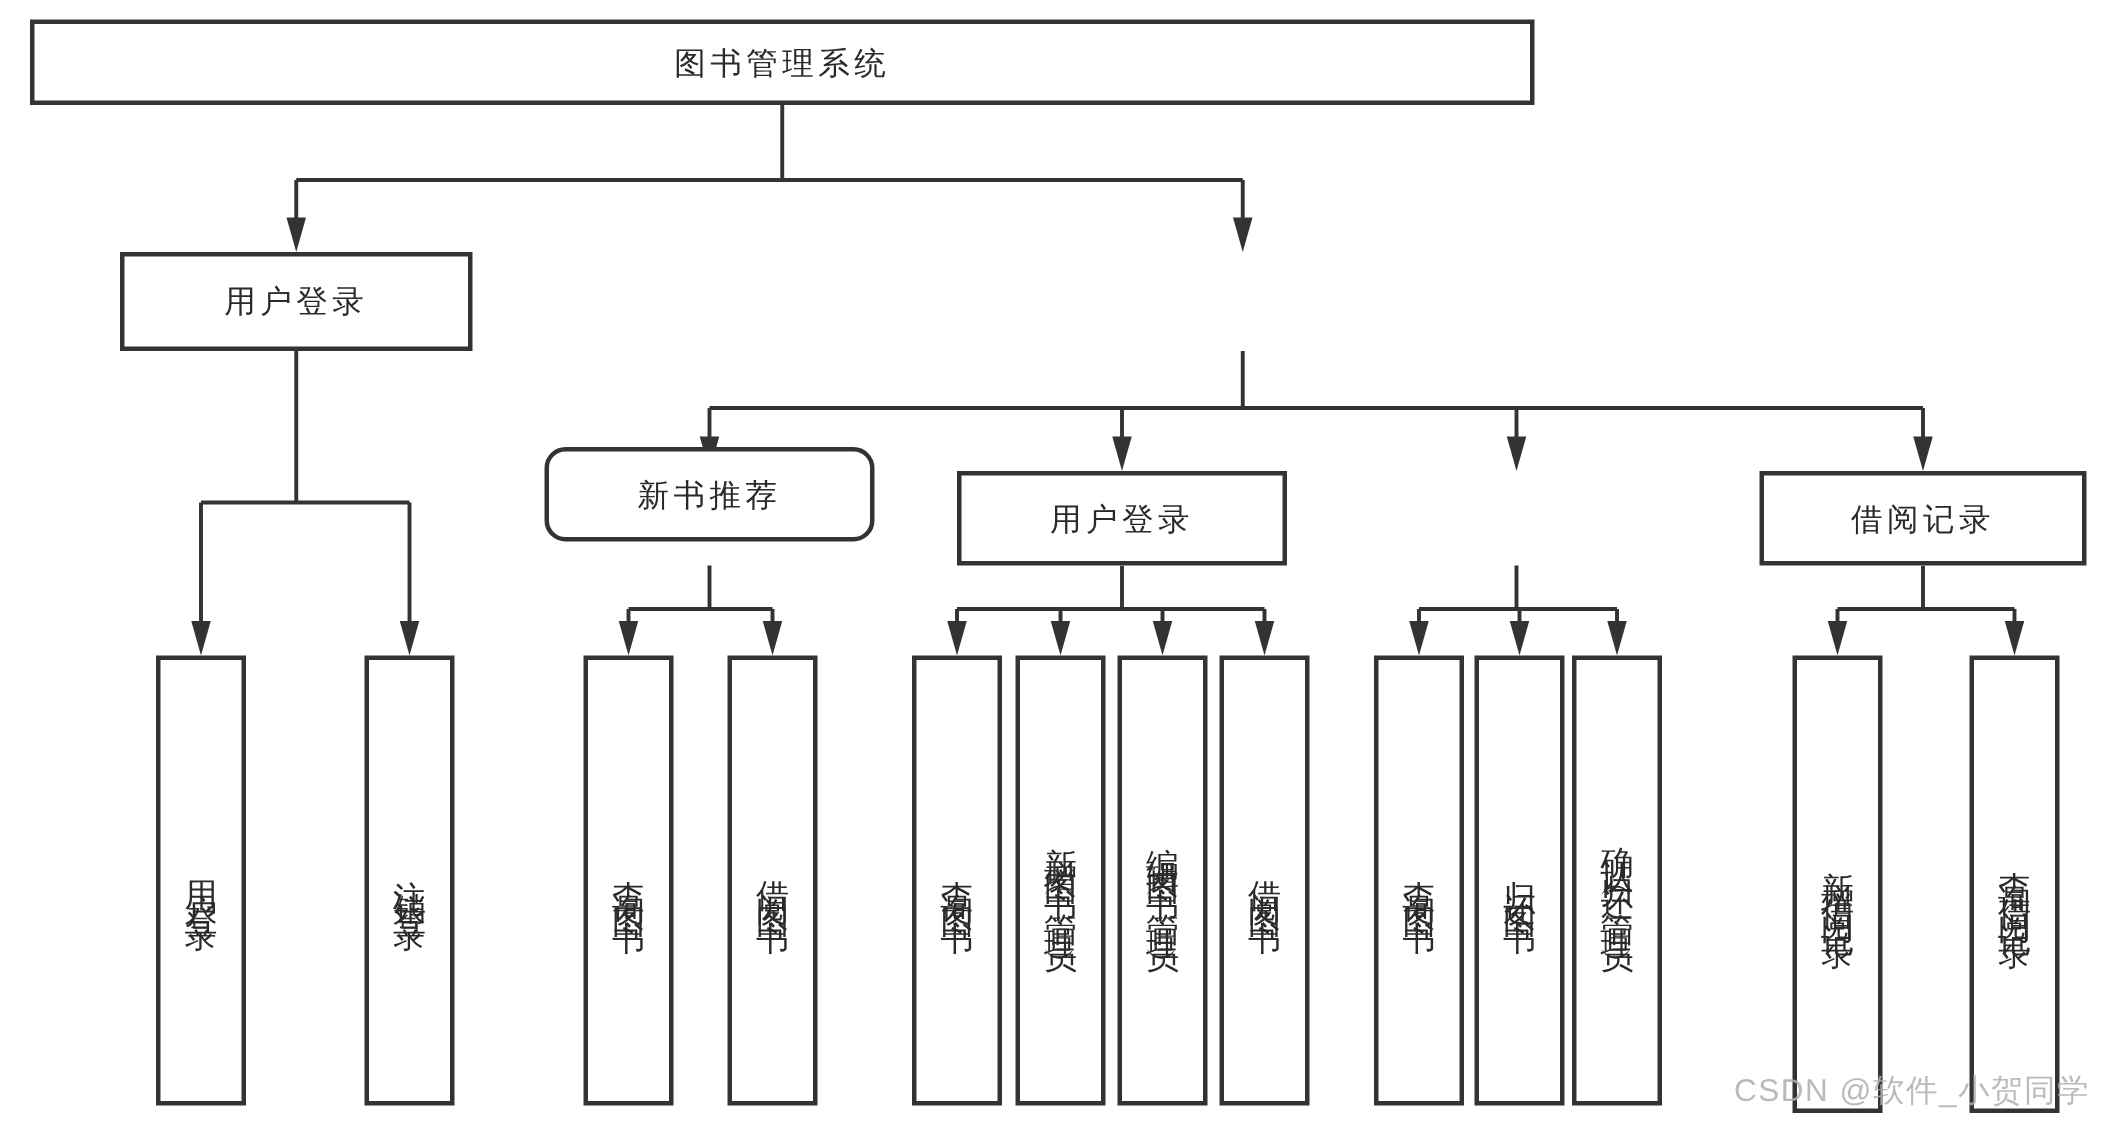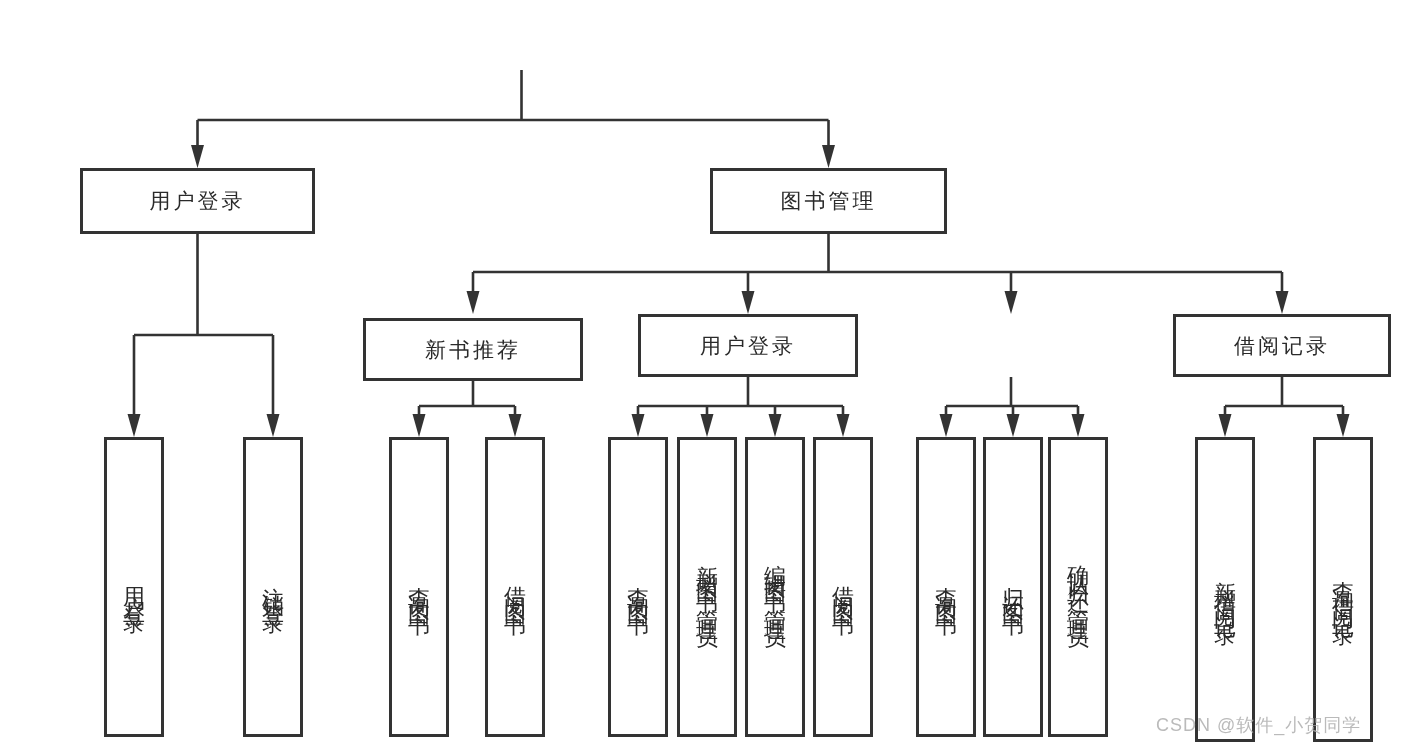--- a/index.html
+++ b/index.html
@@ -44,21 +44,21 @@
     writing-mode: vertical-rl;
     text-orientation: mixed;
     font-size: 22px;
     letter-spacing: 9px;
     line-height: 1;
   }
   .watermark {
     position: absolute;
     left: 1156px;
     top: 713px;
-    font-size: 18px;
+    font-size: 21px;
     letter-spacing: 1px;
     color: var(--watermark, #b0b0b0);
     opacity: 0.85;
     z-index: 5;
     white-space: nowrap;
   }
 </style>
 </head>
 <body>
 
@@ -82,25 +82,25 @@
       <polygon points="768.5,414 781.5,414 775,437"></polygon>
       <polygon points="836.5,414 849.5,414 843,437"></polygon>
       <polygon points="939.5,414 952.5,414 946,437"></polygon>
       <polygon points="1006.5,414 1019.5,414 1013,437"></polygon>
       <polygon points="1071.5,414 1084.5,414 1078,437"></polygon>
       <polygon points="1218.5,414 1231.5,414 1225,437"></polygon>
       <polygon points="1336.5,414 1349.5,414 1343,437"></polygon>
     </g>
   </svg>
 
+  <div class="node h-node" style="left:20px; top:13px; width:1003px; height:57px;">图书管理系统</div>
 
   <div class="node h-node" style="left:80px; top:168px; width:235px; height:66px;">用户登录</div>
-  <div class="node h-node" style="left:710px; top:168px; width:237px; height:66px;">图书管理</div>
 
-  <div class="node h-node" style="left:363px; top:318px; width:220px; height:63px;">新书推荐</div>
+  <div class="node h-node" style="left:363px; top:298px; width:220px; height:63px;border-radius:14px;">新书推荐</div>
   <div class="node h-node" style="left:638px; top:314px; width:220px; height:63px;">用户登录</div>
   <div class="node h-node" style="left:1173px; top:314px; width:218px; height:63px;">借阅记录</div>
 
   <div class="node v-node" style="left:104px; top:437px; width:60px; height:300px;">用户登录</div>
   <div class="node v-node" style="left:243px; top:437px; width:60px; height:300px;">注销登录</div>
 
   <div class="node v-node" style="left:389px; top:437px; width:60px; height:300px;">查询图书</div>
   <div class="node v-node" style="left:485px; top:437px; width:60px; height:300px;">借阅图书</div>
 
   <div class="node v-node" style="left:608px; top:437px; width:60px; height:300px;">查询图书</div>

